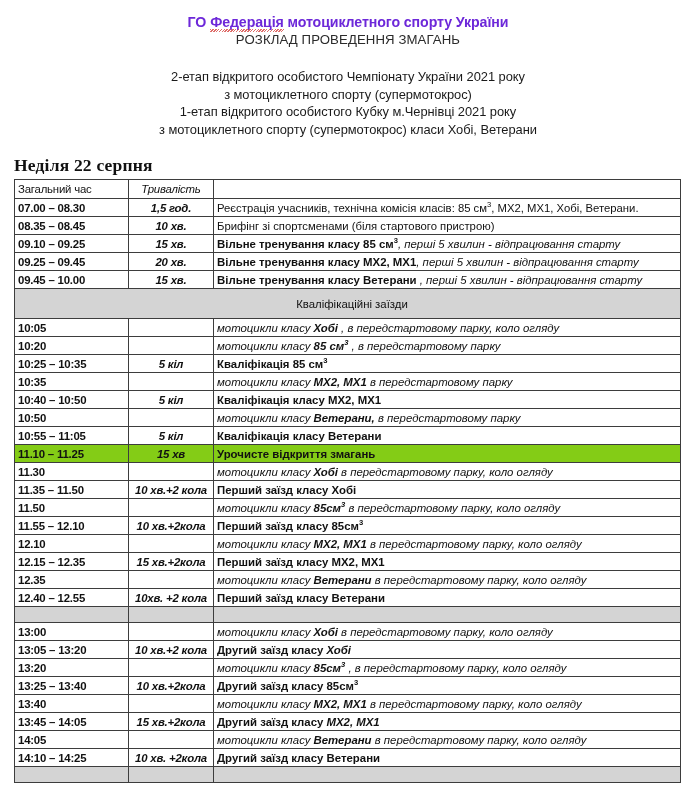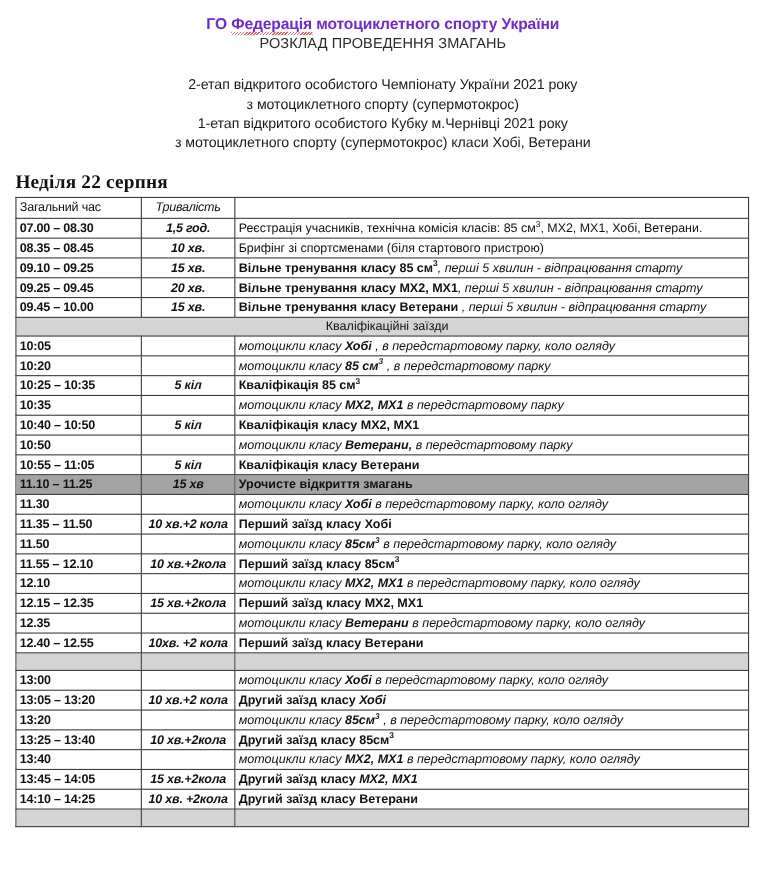--- a/index.html
+++ b/index.html
@@ -100,28 +100,28 @@
   td.time   { text-align: left; font-weight: bold; letter-spacing: -0.2px; margin-left: 18px; }
   td.dur    { text-align: center; font-weight: bold; font-style: italic; letter-spacing: -0.2px; }
   td.desc   { text-align: left; padding-left: 6px; }
 
   
   tr.thead td { font-weight: normal; height: 19px; }
   tr.thead td.time { font-weight: normal; }
   tr.thead td.dur  { font-weight: normal; font-style: italic; }
 
   
-  tr.shaded td { background: #a3a3a3; }
+  tr.shaded td { background: #84cc16; }
   tr.spacer td { background: #d4d4d4; height: 16px; }
   tr.section td {
     background: #d4d4d4;
     text-align: center;
     font-weight: normal;
     font-size: 11.4px;
-    height: 17px;
+    height: 30px;
     padding-left: 12px;
   }
 
   
   .b   { font-weight: bold; }
   .i   { font-style: italic; }
   .bi  { font-weight: bold; font-style: italic; }
   .n   { font-weight: normal; font-style: normal; }
   sup  { font-size: 7.6px; vertical-align: super; line-height: 0; }
 
@@ -297,20 +297,25 @@
             <td class="time">13:40</td>
             <td class="dur"></td>
             <td class="desc"><span class="i">мотоцикли класу </span><span class="bi">МХ2, МХ1</span><span class="i"> в передстартовому парку, коло огляду</span></td>
           </tr>
           <tr class="">
             <td class="time">13:45 – 14:05</td>
             <td class="dur">15 хв.+2кола</td>
             <td class="desc"><span class="b">Другий заїзд класу </span><span class="bi">МХ2, МХ1</span></td>
           </tr>
           <tr class="">
+            <td class="time">14:05</td>
+            <td class="dur"></td>
+            <td class="desc"><span class="i">мотоцикли класу  </span><span class="bi">Ветерани</span><span class="i"> в передстартовому парку, коло огляду</span></td>
+          </tr>
+          <tr class="">
             <td class="time">14:10 – 14:25</td>
             <td class="dur">10 хв. +2кола</td>
             <td class="desc"><span class="b">Другий заїзд класу Ветерани</span></td>
           </tr>
           <tr class="spacer">
             <td></td>
             <td></td>
             <td></td>
           </tr>
         </tbody>

